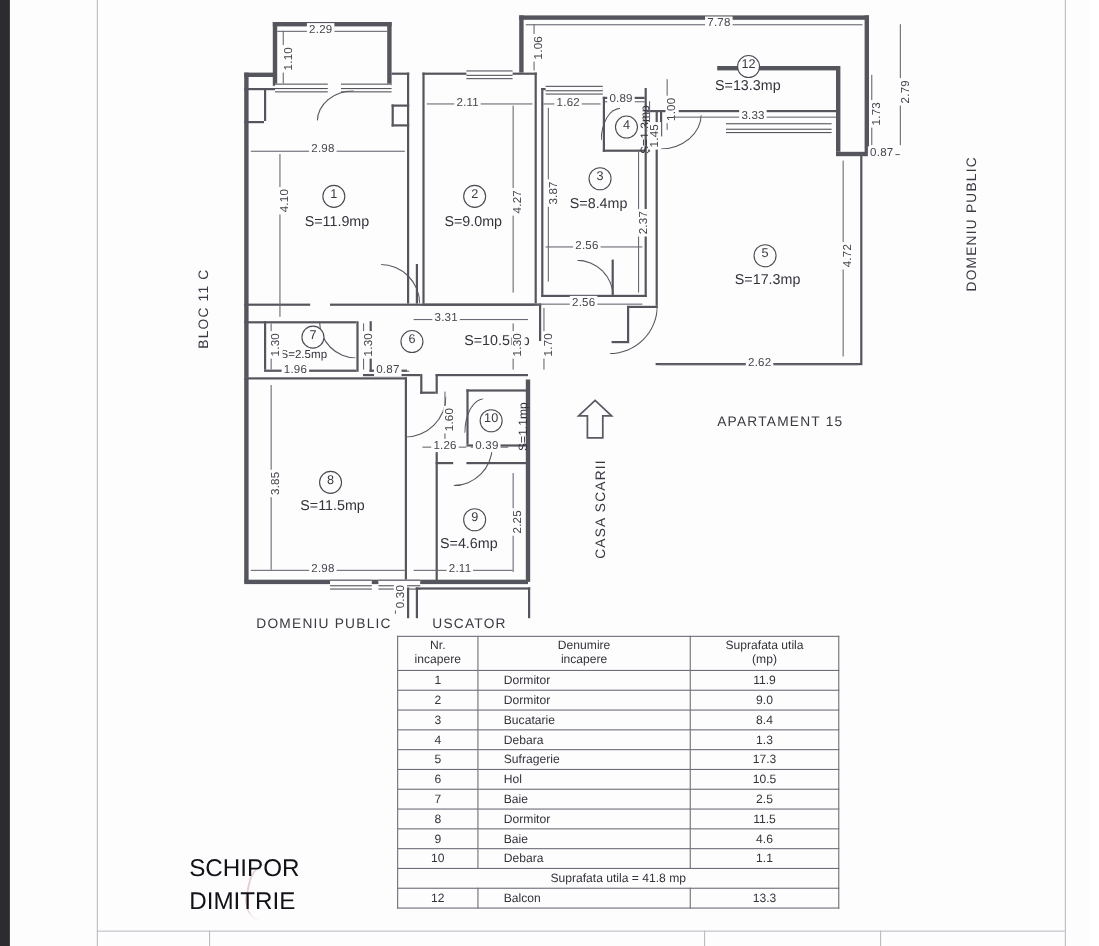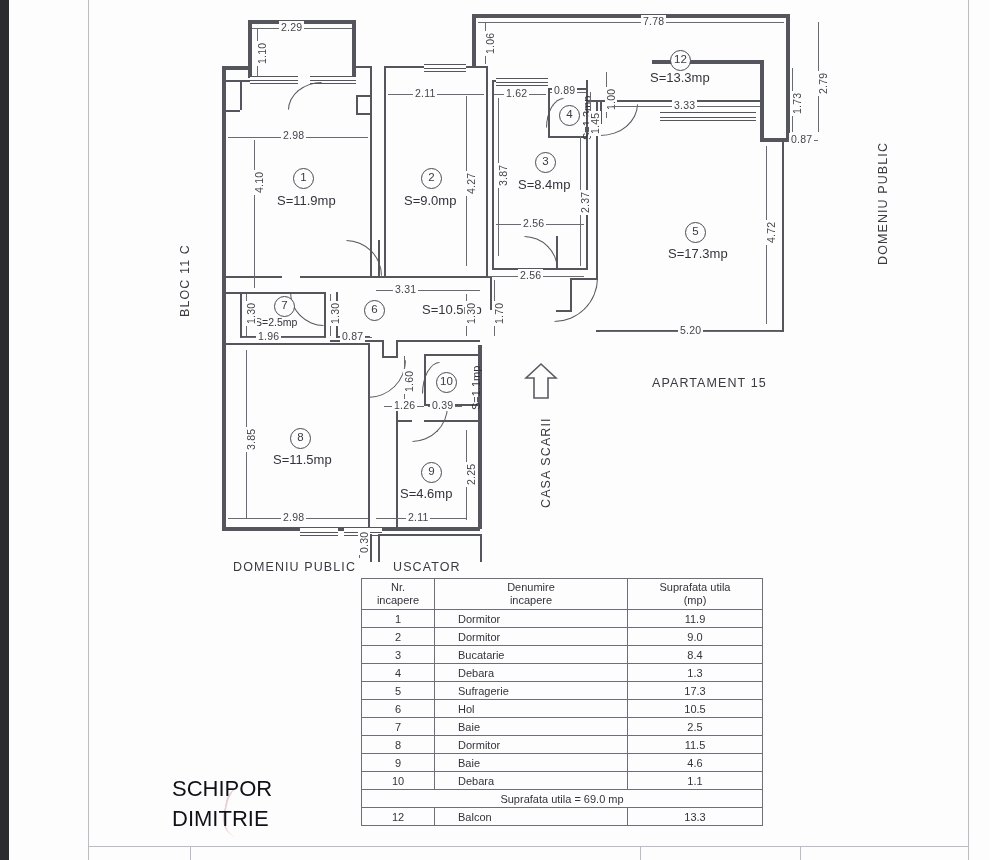--- a/index.html
+++ b/index.html
@@ -267,21 +267,21 @@
     <div class="dim-line v" style="left:818px;top:22px;height:110px;"></div>
     <div class="dim-txt rot" style="left:817px;top:96px;">2.79</div>
     <div class="dim-line v" style="left:792px;top:68px;height:64px;"></div>
     <div class="dim-txt rot" style="left:791px;top:116px;">1.73</div>
     <div class="dim-line h" style="left:788px;top:140px;width:30px;"></div>
     <div class="dim-txt" style="left:789px;top:133px;">0.87</div>
 
     <div class="dim-line v" style="left:766px;top:146px;height:178px;"></div>
     <div class="dim-txt rot" style="left:765px;top:245px;">4.72</div>
     <div class="dim-line h" style="left:600px;top:331px;width:180px;"></div>
-    <div class="dim-txt" style="left:678px;top:324px;">5.20</div>
+    <div class="dim-txt" style="left:678px;top:324px;">2.62</div>
 
     <div class="dim-line h" style="left:376px;top:290px;width:104px;"></div>
     <div class="dim-txt" style="left:393px;top:283px;">3.31</div>
     <div class="dim-line v" style="left:246px;top:294px;height:42px;"></div>
     <div class="dim-txt rot" style="left:245px;top:326px;">1.30</div>
     <div class="dim-line h" style="left:242px;top:337px;width:82px;"></div>
     <div class="dim-txt" style="left:256px;top:330px;">1.96</div>
     <div class="dim-line v" style="left:330px;top:294px;height:42px;"></div>
     <div class="dim-txt rot" style="left:329px;top:326px;">1.30</div>
     <div class="dim-line h" style="left:338px;top:337px;width:34px;"></div>
@@ -383,21 +383,21 @@
           <td class="c">9</td>
           <td class="l">Baie</td>
           <td class="c">4.6</td>
         </tr>
       <tr>
           <td class="c">10</td>
           <td class="l">Debara</td>
           <td class="c">1.1</td>
         </tr>
       <tr>
-          <td class="sum" colspan="3">Suprafata utila = 69.0 mp</td>
+          <td class="sum" colspan="3">Suprafata utila = 41.8 mp</td>
         </tr>
       <tr>
           <td class="c">12</td>
           <td class="l">Balcon</td>
           <td class="c">13.3</td>
         </tr>
     </tbody>
   </table>
 
   <div id="signature">

